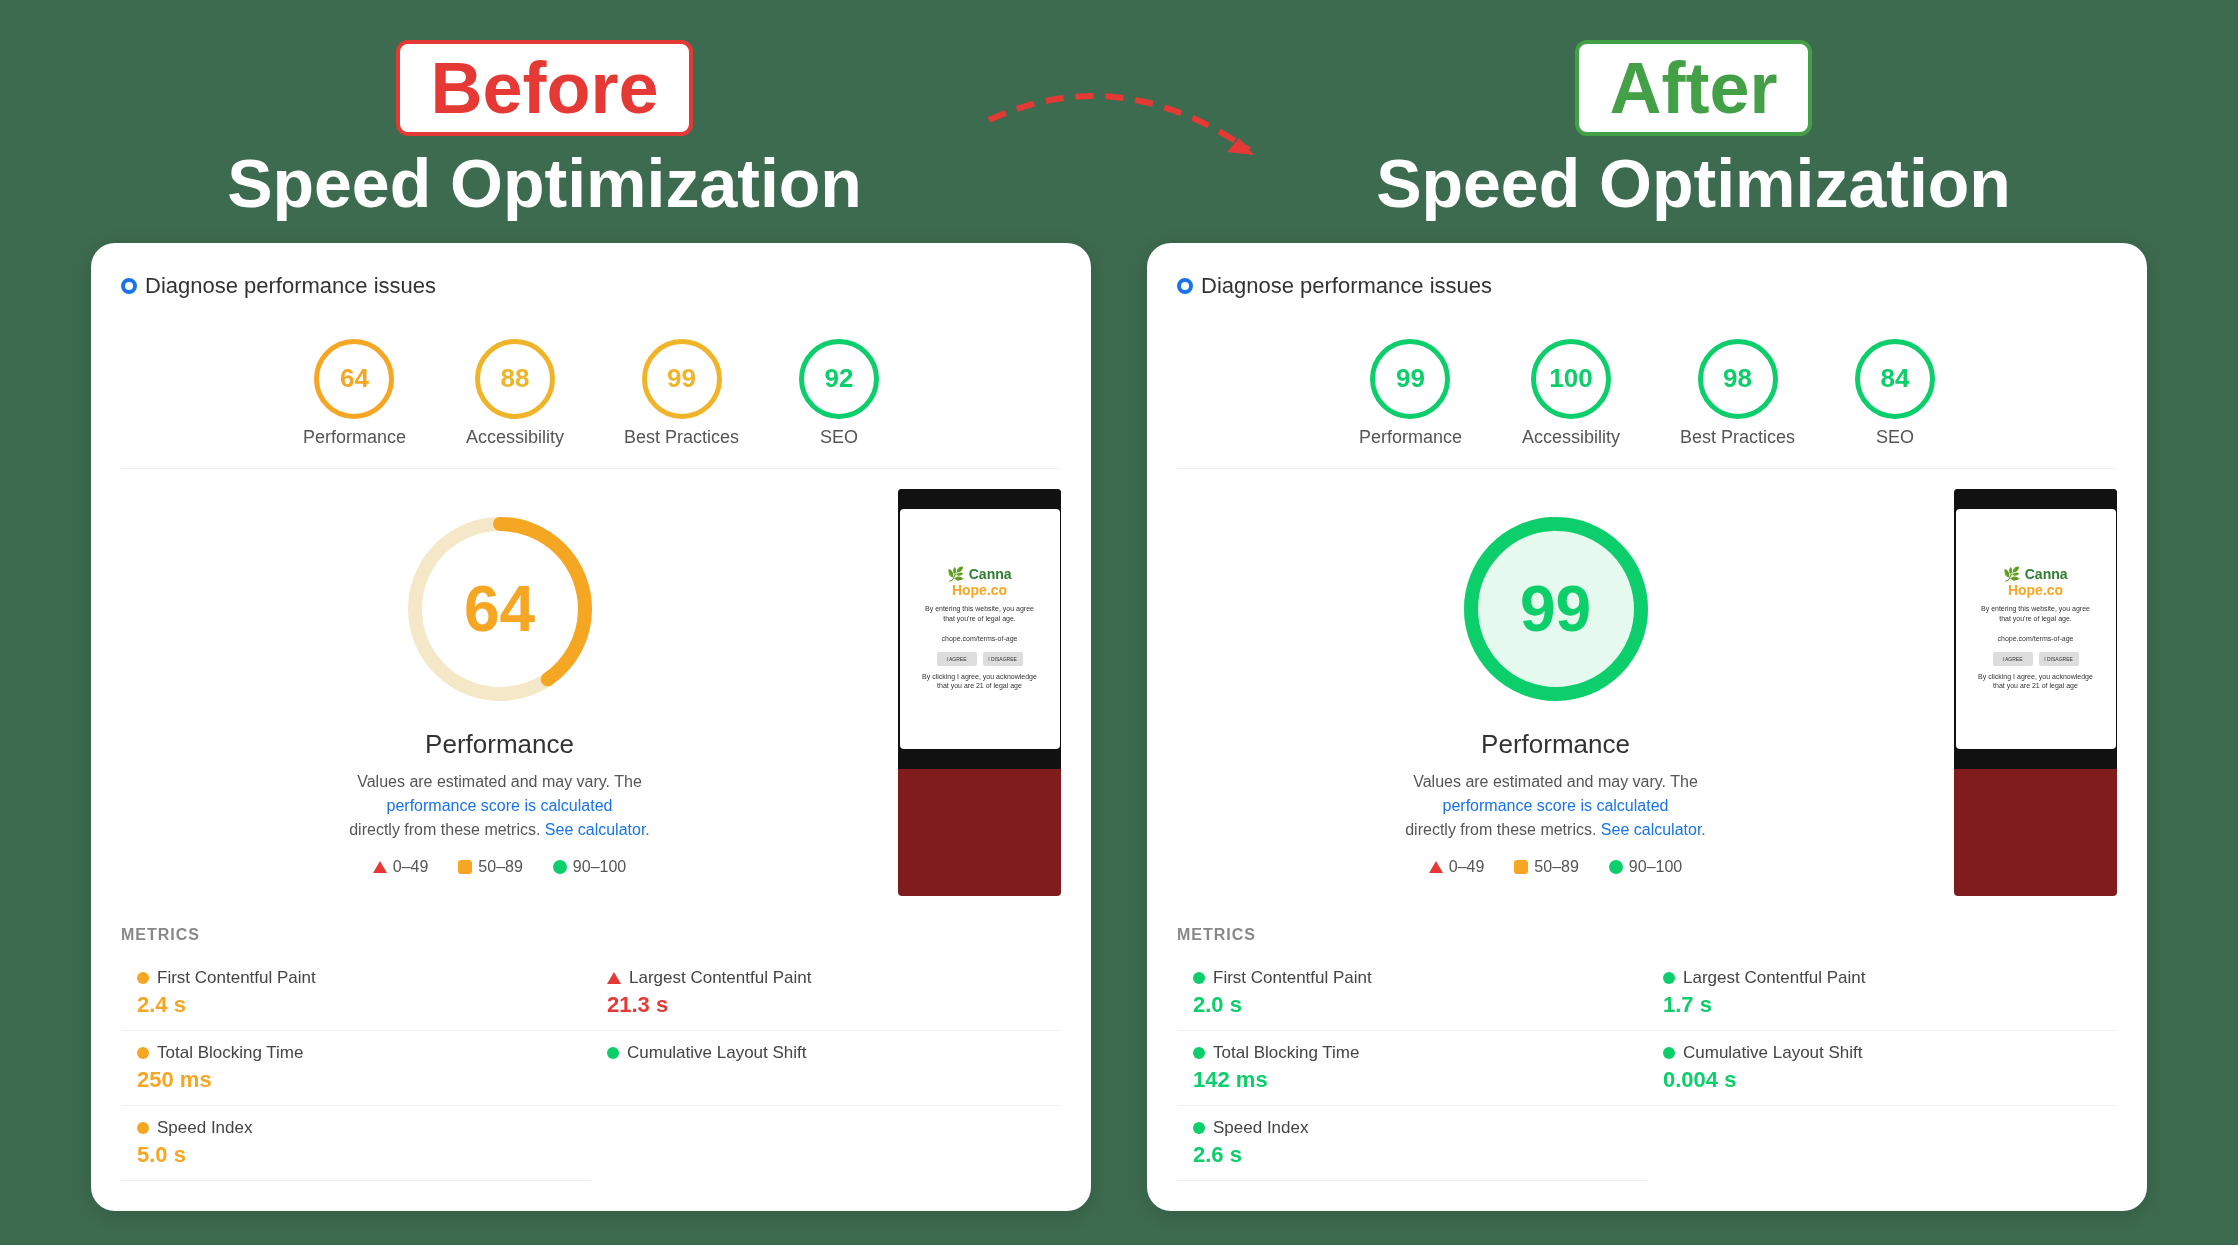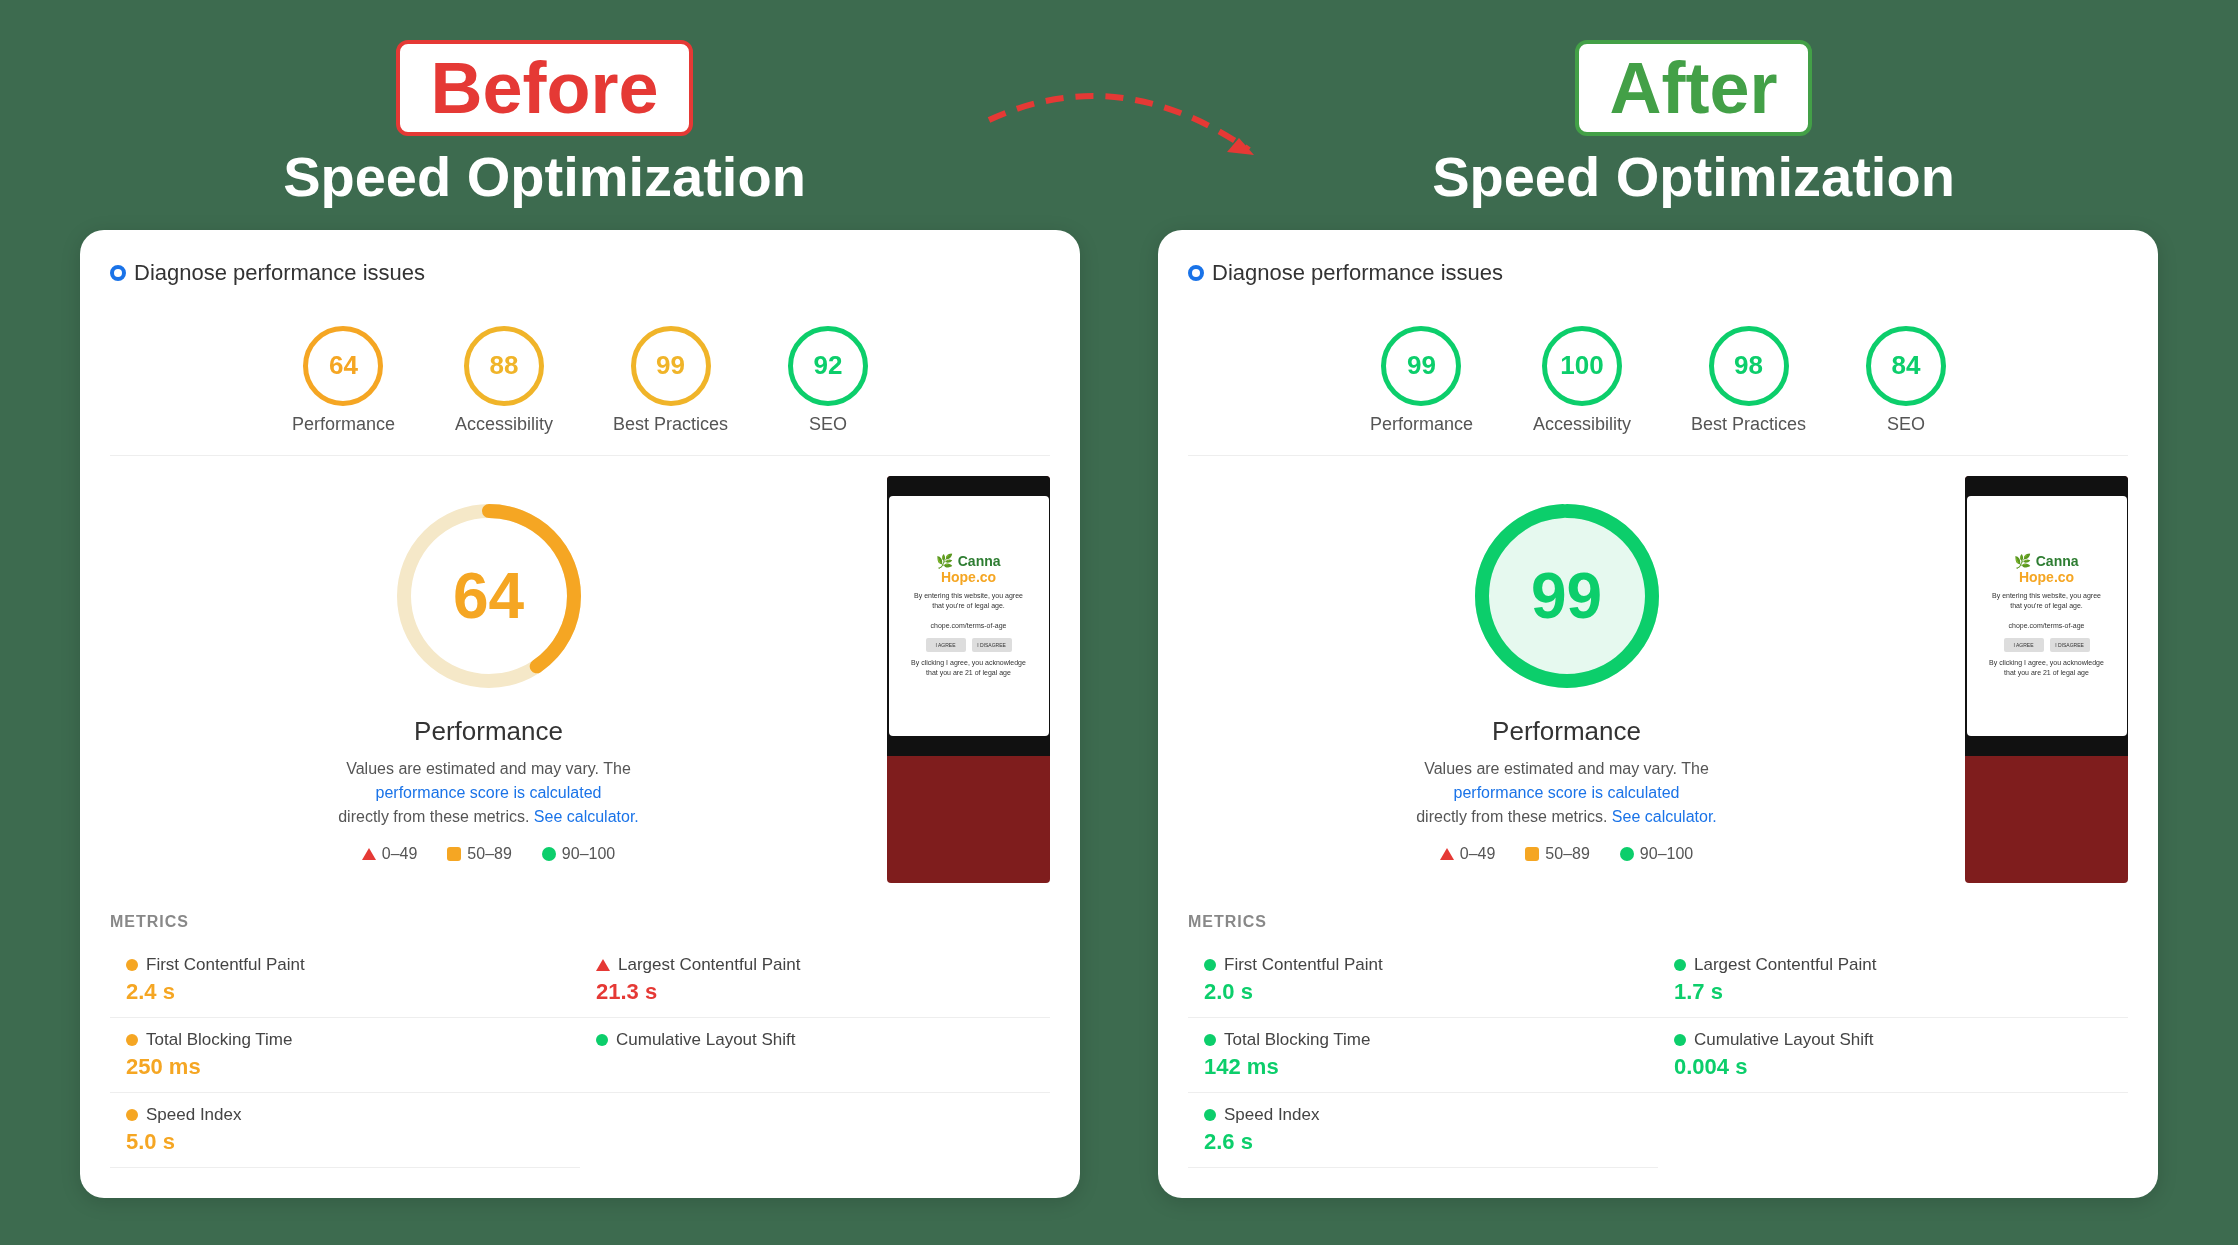--- a/index.html
+++ b/index.html
@@ -50,32 +50,32 @@
       font-size: 72px;
       font-weight: 900;
       line-height: 1;
     }
 
     .header-title.before { color: #e53935; }
     .header-title.after { color: #43a047; }
 
     .header-subtitle {
       color: white;
-      font-size: 56px;
+      font-size: 68px;
       font-weight: 900;
       text-align: center;
       line-height: 1.1;
     }
 
     .main-content {
       display: flex;
       gap: 56px;
       padding: 2px 80px;
       width: 100%;
-      justify-content: space-between;
+      justify-content: center;
     }
 
     .panel {
       background: white;
       border-radius: 24px;
       padding: 30px;
       width: 1000px;
       box-shadow: 0 4px 20px rgba(0,0,0,0.15);
     }
 

